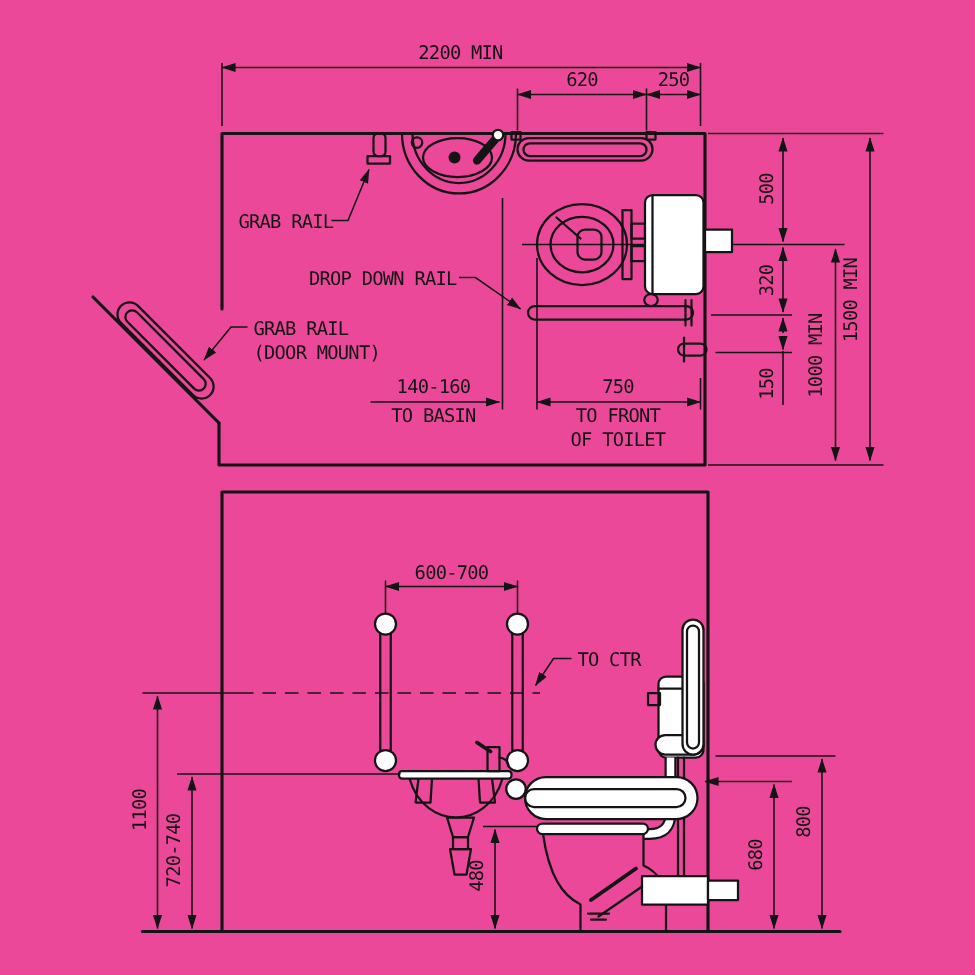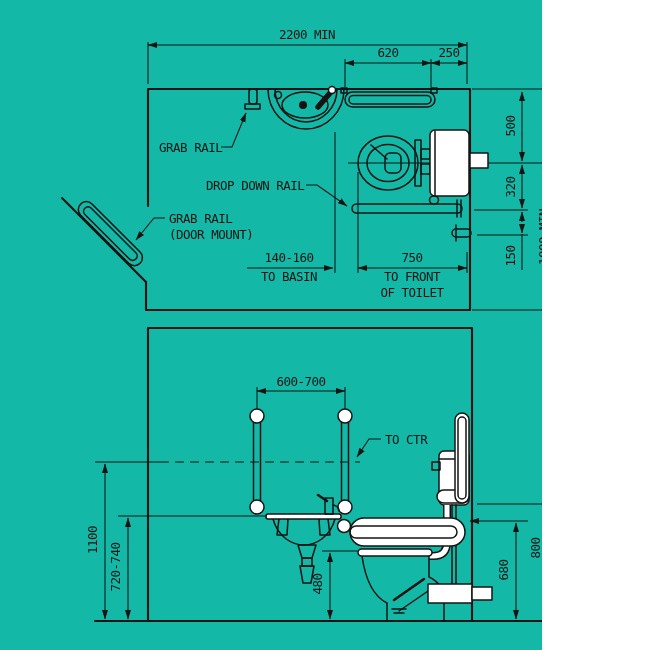--- a/index.html
+++ b/index.html
@@ -1,16 +1,16 @@
 <!DOCTYPE html>
 <html><head>
 <meta charset="utf-8">
 <style>
   html,body{margin:0;padding:0;background:#fff;}
-  .stage{position:relative;width:542px;height:650px;background:#14b8a6;overflow:hidden;}
+  .stage{position:relative;width:650px;height:650px;background:#ec4899;overflow:hidden;}
   svg{position:absolute;left:0;top:0;}
   .w{fill:none;stroke:#141414;stroke-width:2.1;stroke-linecap:round;stroke-linejoin:round;}
   .f{fill:none;stroke:#141414;stroke-width:1.5;stroke-linecap:round;stroke-linejoin:round;}
   .wf{fill:#ffffff;stroke:#141414;stroke-width:1.5;stroke-linejoin:round;}
   .d{fill:none;stroke:#141414;stroke-width:1.05;stroke-linecap:butt;}
   .dash{stroke-dasharray:9 6;}
   text{font-family:"DejaVu Sans Mono","Liberation Mono",monospace;font-size:12.5px;letter-spacing:-0.5px;fill:#141414;}
   .mid{text-anchor:middle;}
 </style>
 </head>

